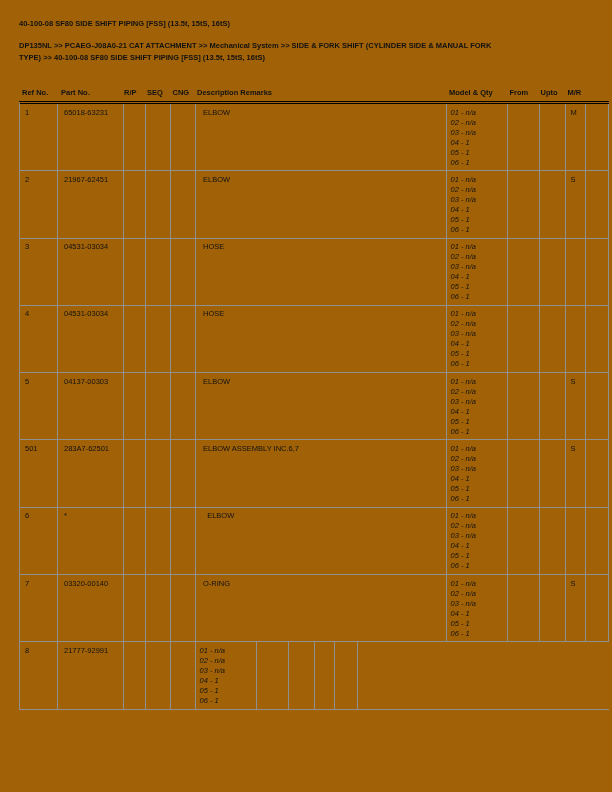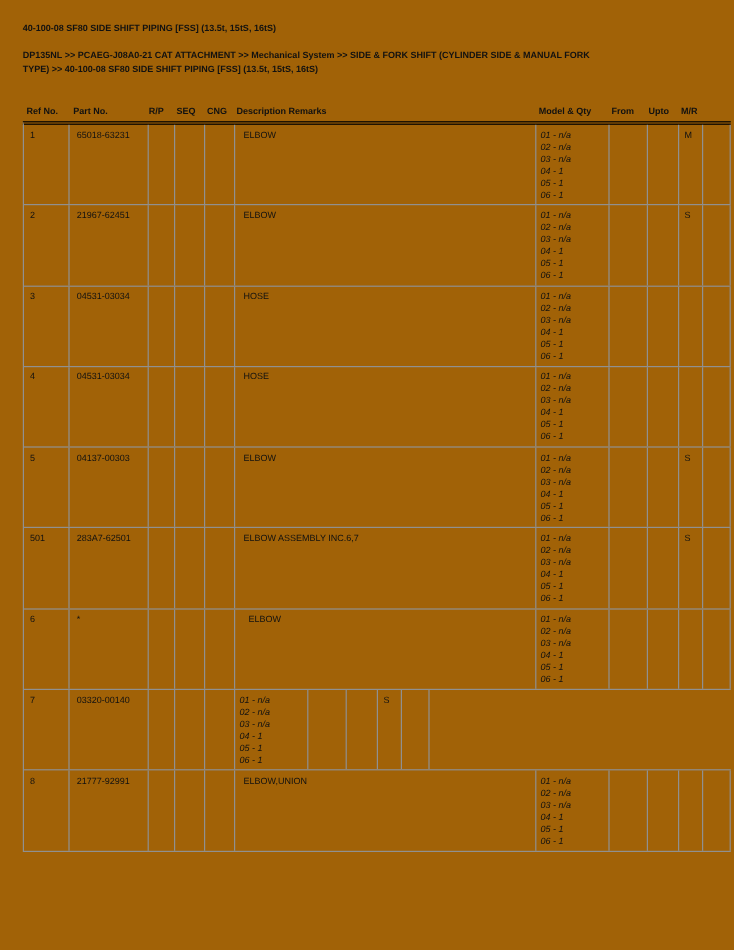--- a/index.html
+++ b/index.html
@@ -187,33 +187,33 @@
     <div class="c-upto"></div>
     <div class="c-mr"></div>
     <div class="c-last"></div>
   </div>
         <div class="trow">
     <div class="c-ref">7</div>
     <div class="c-part">03320-00140</div>
     <div class="c-rp"></div>
     <div class="c-seq"></div>
     <div class="c-cng"></div>
+    <div class="c-desc">O-RING</div>
     <div class="c-model qty-lines"><div>01 - n/a</div><div>02 - n/a</div><div>03 - n/a</div><div>04 - 1</div><div>05 - 1</div><div>06 - 1</div></div>
     <div class="c-from"></div>
     <div class="c-upto"></div>
     <div class="c-mr">S</div>
     <div class="c-last"></div>
   </div>
         <div class="trow">
     <div class="c-ref">8</div>
     <div class="c-part">21777-92991</div>
     <div class="c-rp"></div>
     <div class="c-seq"></div>
     <div class="c-cng"></div>
-    <div class="c-desc">ELBOW,UNION</div>
     <div class="c-model qty-lines"><div>01 - n/a</div><div>02 - n/a</div><div>03 - n/a</div><div>04 - 1</div><div>05 - 1</div><div>06 - 1</div></div>
     <div class="c-from"></div>
     <div class="c-upto"></div>
     <div class="c-mr"></div>
     <div class="c-last"></div>
   </div>
       </div>
   </div>
 
 </div>

